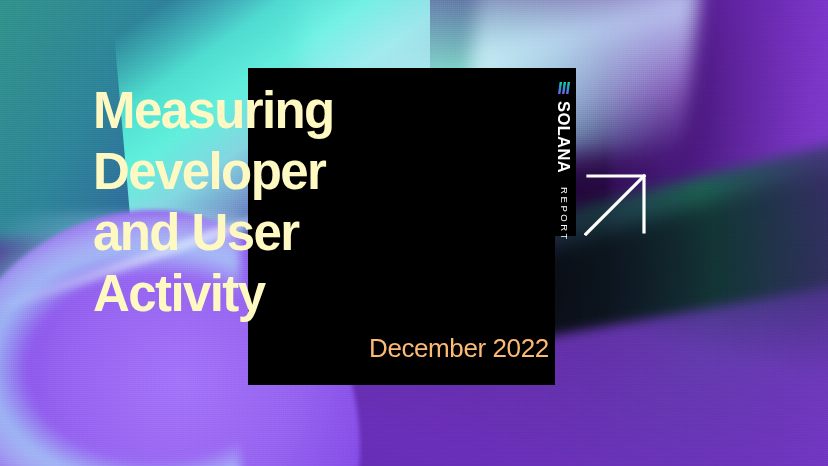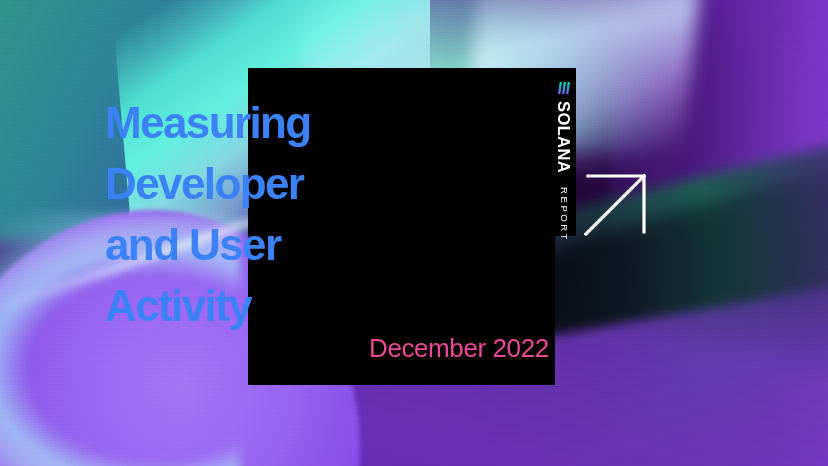--- a/index.html
+++ b/index.html
@@ -214,39 +214,39 @@
     left: 555px; top: 68px;
     width: 21px; height: 168px;
     background: #000;
   }
 
   
   .title {
     position: absolute;
     left: 93px; top: 80px;
     width: 430px;
-    margin: 12px;
-    font-size: 44px;
+    margin: 0;
+    font-size: 51px;
     line-height: 61px;
     font-weight: 700;
     letter-spacing: -1.6px;
-    color: #3b82f6;
+    color: #fef9c3;
     white-space: pre-line;
   }
 
   
   .date {
     position: absolute;
     left: 369px; top: 333px;
     margin: 0;
     font-size: 26px;
     line-height: 30px;
     font-weight: 400;
     letter-spacing: -0.4px;
-    color: #ec4899;
+    color: #fdba74;
   }
 
   
   .badge {
     position: absolute;
     left: 549px; top: 82px;
     width: 30px; height: 150px;
     display: flex;
     flex-direction: column;
     align-items: center;

